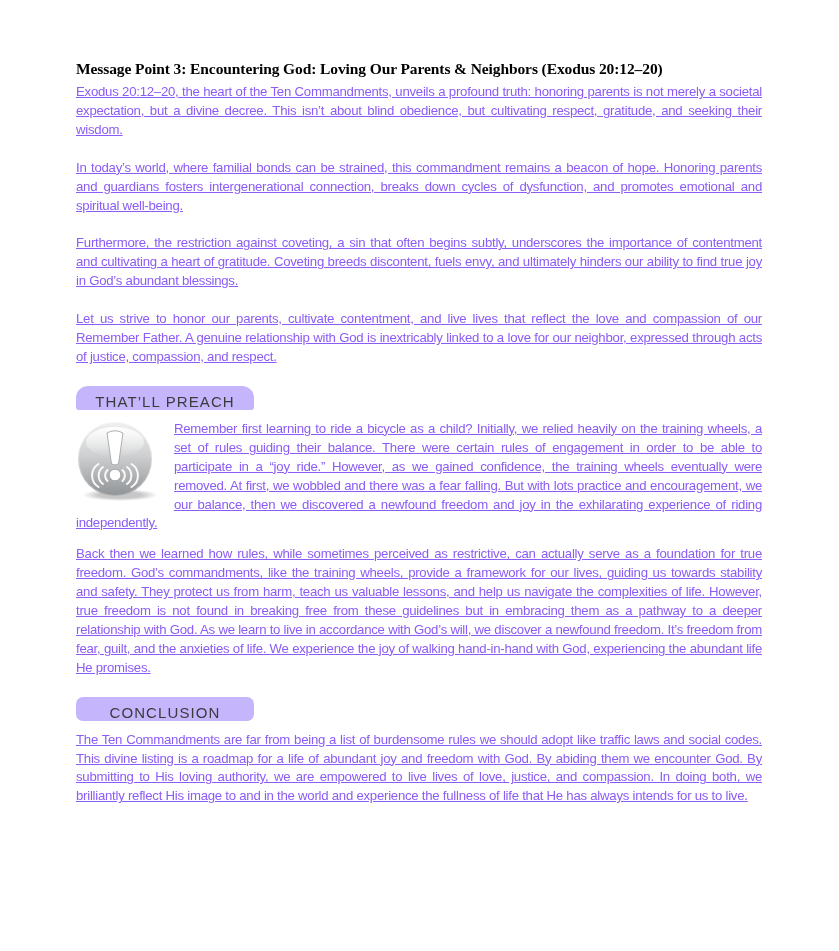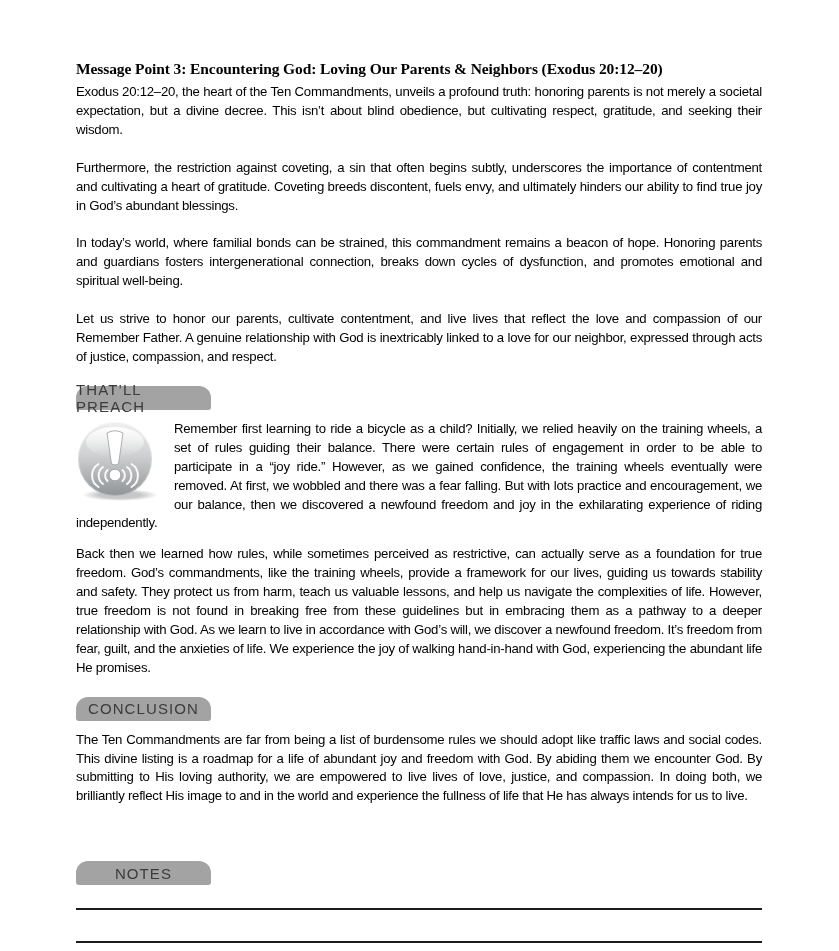--- a/index.html
+++ b/index.html
@@ -30,30 +30,31 @@
     line-height: 19px;
     color: #000000;
     letter-spacing: -0.1px;
     margin: 0 0 5px 0;
   }
   .body-para {
     font-size: 13.2px;
     line-height: 18.9px;
     letter-spacing: -0.25px;
     text-align: justify;
-    color: #000000;
+    color: #8b5cf6;
     margin: 0 0 19px 0;
+    text-decoration: underline;
   }
   .section-tab {
-    width: 135px;
+    width: 178px;
     height: 24px;
-    background: #a3a3a3;
+    background: #c4b5fd;
     border-radius: 12px 12px 3px 3px;
     display: flex;
-    align-items: center;
+    align-items: flex-end;
     justify-content: center;
     color: #3b3b3b;
     font-size: 15px;
     letter-spacing: 1.1px;
     margin: 1px 0 10px 0;
     flex: none;
   }
   .preach-block {
     margin-bottom: 12px;
   }
@@ -84,22 +85,22 @@
 </style>
 </head>
 <body>
 
 <div class="page">
   <div class="content">
 
     <h1 class="heading">Message Point 3: Encountering God: Loving Our Parents &amp; Neighbors (Exodus 20:12–20)</h1>
 
     <p class="body-para">Exodus 20:12–20, the heart of the Ten Commandments, unveils a profound truth: honoring parents is not merely a societal expectation, but a divine decree. This isn’t about blind obedience, but cultivating respect, gratitude, and seeking their wisdom.</p>
+    <p class="body-para">In today’s world, where familial bonds can be strained, this commandment remains a beacon of hope. Honoring parents and guardians fosters intergenerational connection, breaks down cycles of dysfunction, and promotes emotional and spiritual well-being.</p>
     <p class="body-para">Furthermore, the restriction against coveting, a sin that often begins subtly, underscores the importance of contentment and cultivating a heart of gratitude. Coveting breeds discontent, fuels envy, and ultimately hinders our ability to find true joy in God’s abundant blessings.</p>
-    <p class="body-para">In today’s world, where familial bonds can be strained, this commandment remains a beacon of hope. Honoring parents and guardians fosters intergenerational connection, breaks down cycles of dysfunction, and promotes emotional and spiritual well-being.</p>
     <p class="body-para">Let us strive to honor our parents, cultivate contentment, and live lives that reflect the love and compassion of our Remember Father. A genuine relationship with God is inextricably linked to a love for our neighbor, expressed through acts of justice, compassion, and respect.</p>
 
     <div class="section-tab">
       <span>THAT’LL PREACH</span>
     </div>
 
     <div class="preach-block">
       <span class="icon-float">
         <svg width="92" height="80" viewBox="0 0 92 80" xmlns="http://www.w3.org/2000/svg">
           <defs>
@@ -131,28 +132,21 @@
             <path d="M55 46 A10.5 10.5 0 0 1 55 63"></path>
             <path d="M59.5 43 A13.5 13.5 0 0 1 59.5 66"></path>
           </g>
         </svg>
       </span>
       <p class="body-para" style="margin-bottom:0;">Remember first learning to ride a bicycle as a child? Initially, we relied heavily on the training wheels, a set of rules guiding their balance. There were certain rules of engagement in order to be able to participate in a “joy ride.” However, as we gained confidence, the training wheels eventually were removed. At first, we wobbled and there was a fear falling. But with lots practice and encouragement, we our balance, then we discovered a newfound freedom and joy in the exhilarating experience of riding independently.</p>
     </div>
 
     <p class="body-para">Back then we learned how rules, while sometimes perceived as restrictive, can actually serve as a foundation for true freedom. God’s commandments, like the training wheels, provide a framework for our lives, guiding us towards stability and safety. They protect us from harm, teach us valuable lessons, and help us navigate the complexities of life. However, true freedom is not found in breaking free from these guidelines but in embracing them as a pathway to a deeper relationship with God. As we learn to live in accordance with God’s will, we discover a newfound freedom. It’s freedom from fear, guilt, and the anxieties of life. We experience the joy of walking hand-in-hand with God, experiencing the abundant life He promises.</p>
 
-    <div class="section-tab" style="margin-top:3px;">
+    <div class="section-tab" style="margin-top:3px;border-radius:7px;">
       <span>CONCLUSION</span>
     </div>
 
     <p class="body-para">The Ten Commandments are far from being a list of burdensome rules we should adopt like traffic laws and social codes. This divine listing is a roadmap for a life of abundant joy and freedom with God. By abiding them we encounter God. By submitting to His loving authority, we are empowered to live lives of love, justice, and compassion. In doing both, we brilliantly reflect His image to and in the world and experience the fullness of life that He has always intends for us to live.</p>
 
   </div>
 
-  <div class="notes-section">
-    <div class="section-tab" style="margin:0;">
-      <span>NOTES</span>
-    </div>
-    <div class="ruled-line first"></div>
-    <div class="ruled-line second"></div>
-  </div>
 </div>
 
 </body></html>

